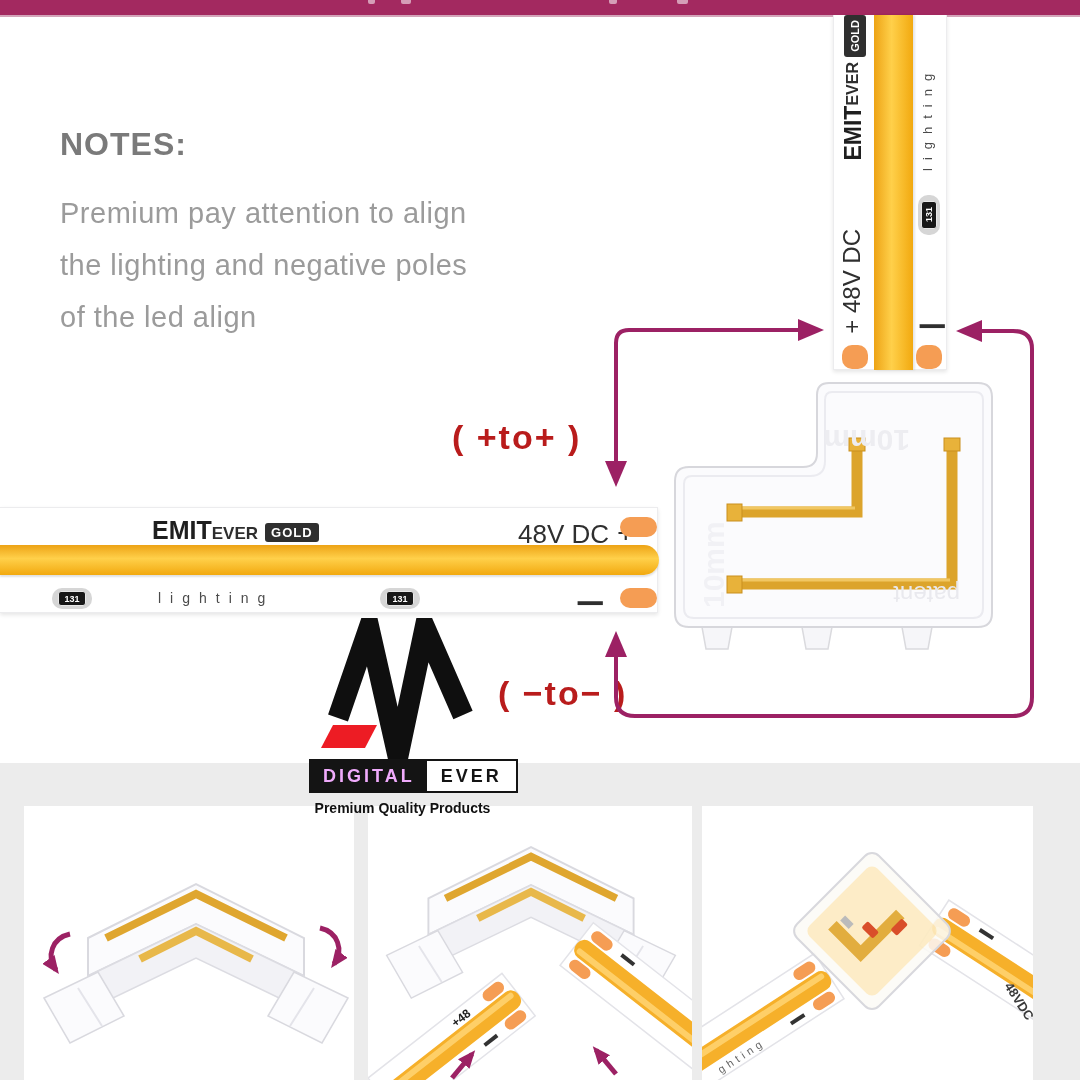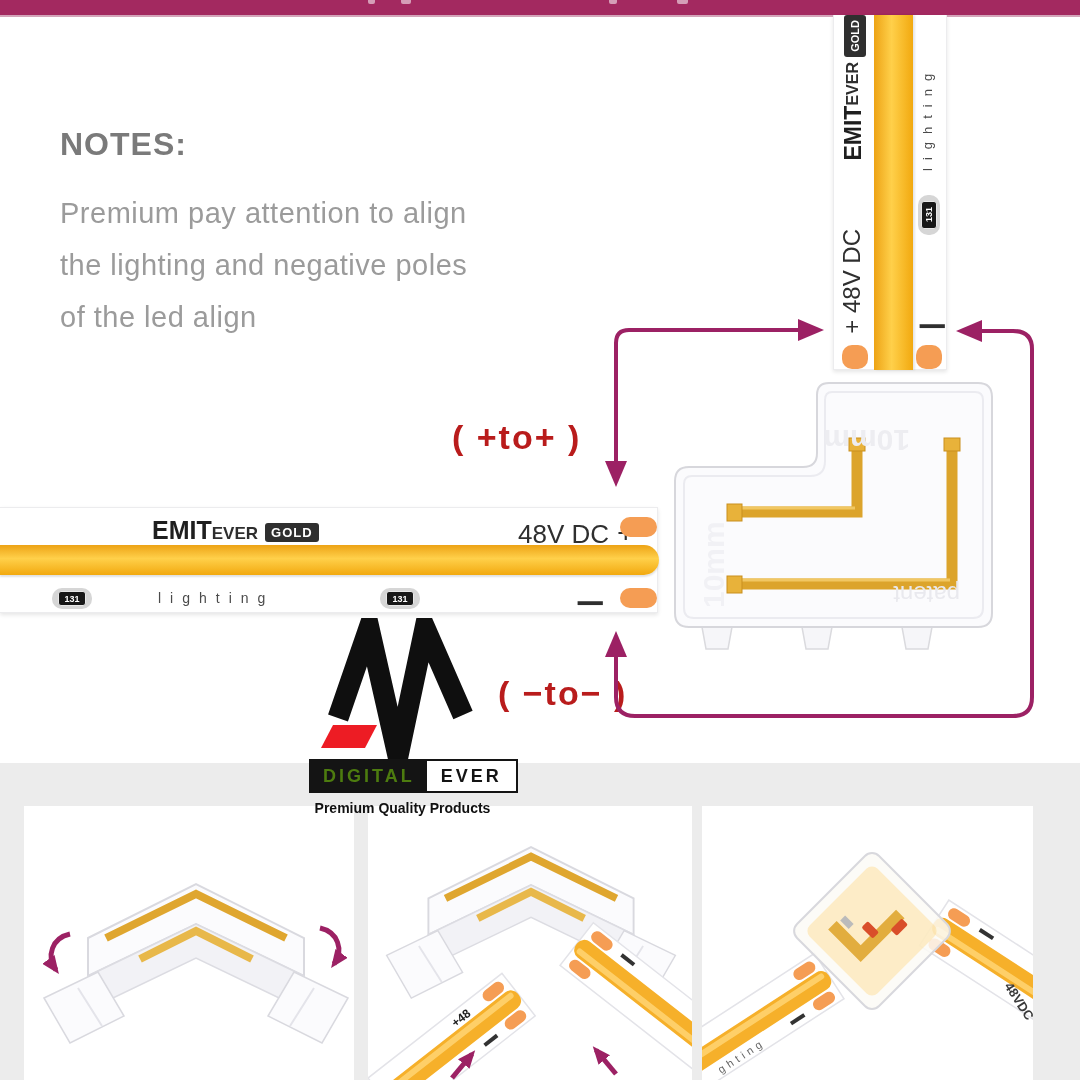--- a/index.html
+++ b/index.html
@@ -53,21 +53,21 @@
   .strip-v .voltage-v{ position:absolute; left:4px; top:196px; height:140px; width:34px; font-size:24px; color:#2f2f2f; display:flex; align-items:center; }
   .strip-v .lighting-v{ position:absolute; left:86px; top:6px; height:150px; font-size:13px; letter-spacing:8px; color:#4b4b4b; }
   .strip-v .minus-wrap{ position:absolute; left:90px; top:298px; }
 
   
   .anno{ position:absolute; font-size:34px; font-weight:700; color:#b91c1c; letter-spacing:2px; }
 
   
   .logo-m{ position:absolute; left:317px; top:618px; }
   .ds-box{ position:absolute; left:309px; top:759px; height:34px; display:flex; border:2px solid #141414; background:#fff; z-index:5; }
-  .ds-box .ds-left{ background:#141414; color:#4d7c0f; font-size:18px; font-weight:700; letter-spacing:3px; padding:0 12px; display:flex; align-items:center; }
+  .ds-box .ds-left{ background:#141414; color:#f0abfc; font-size:18px; font-weight:700; letter-spacing:3px; padding:0 12px; display:flex; align-items:center; }
   .ds-box .ds-right{ background:#fff; color:#141414; font-size:18px; font-weight:700; letter-spacing:3px; padding:0 14px; display:flex; align-items:center; }
   .tagline{ position:absolute; left:300px; top:800px; width:205px; text-align:center; font-size:14px; font-weight:700; color:#101010; z-index:5; }
 
   
   .bottom-section{ position:absolute; left:0; top:763px; width:1080px; height:317px; background:#ececec; }
   .card{ position:absolute; top:43px; height:274px; background:#ffffff; }
   .card svg{ display:block; }
 
   svg text{ font-family:"Liberation Sans", sans-serif; }
   .overlay{ position:absolute; left:0; top:0; z-index:4; pointer-events:none; }

